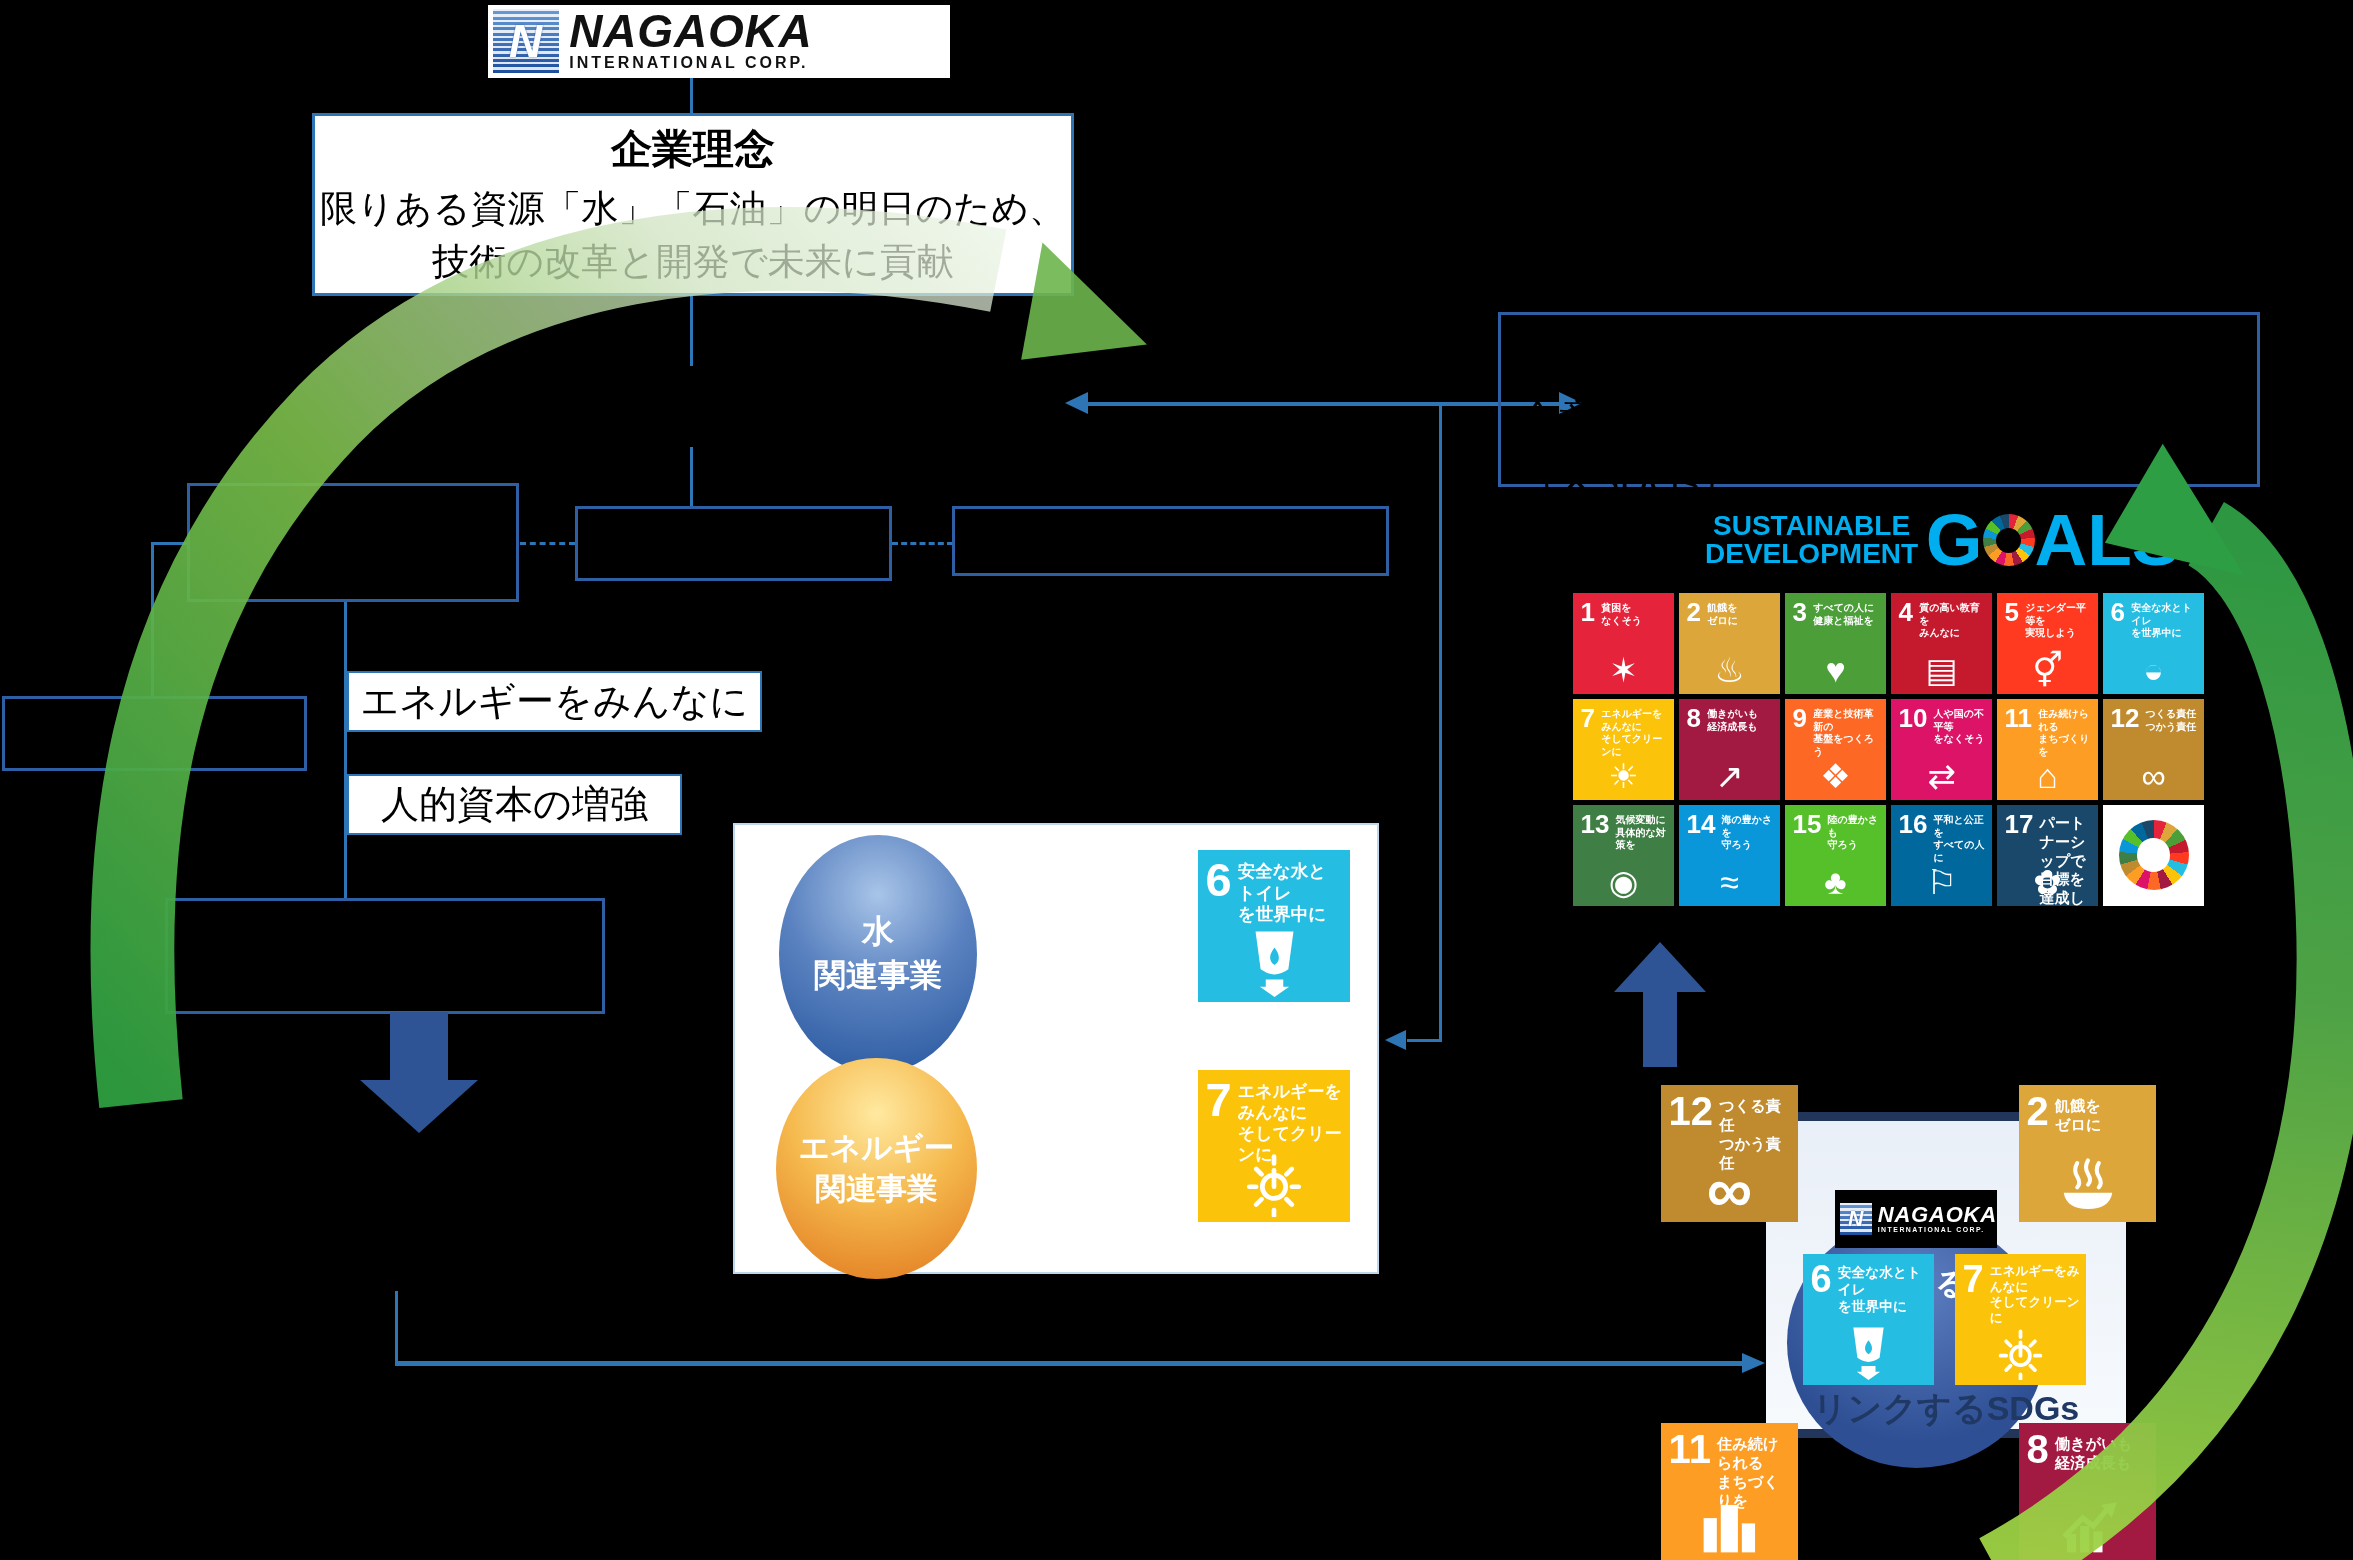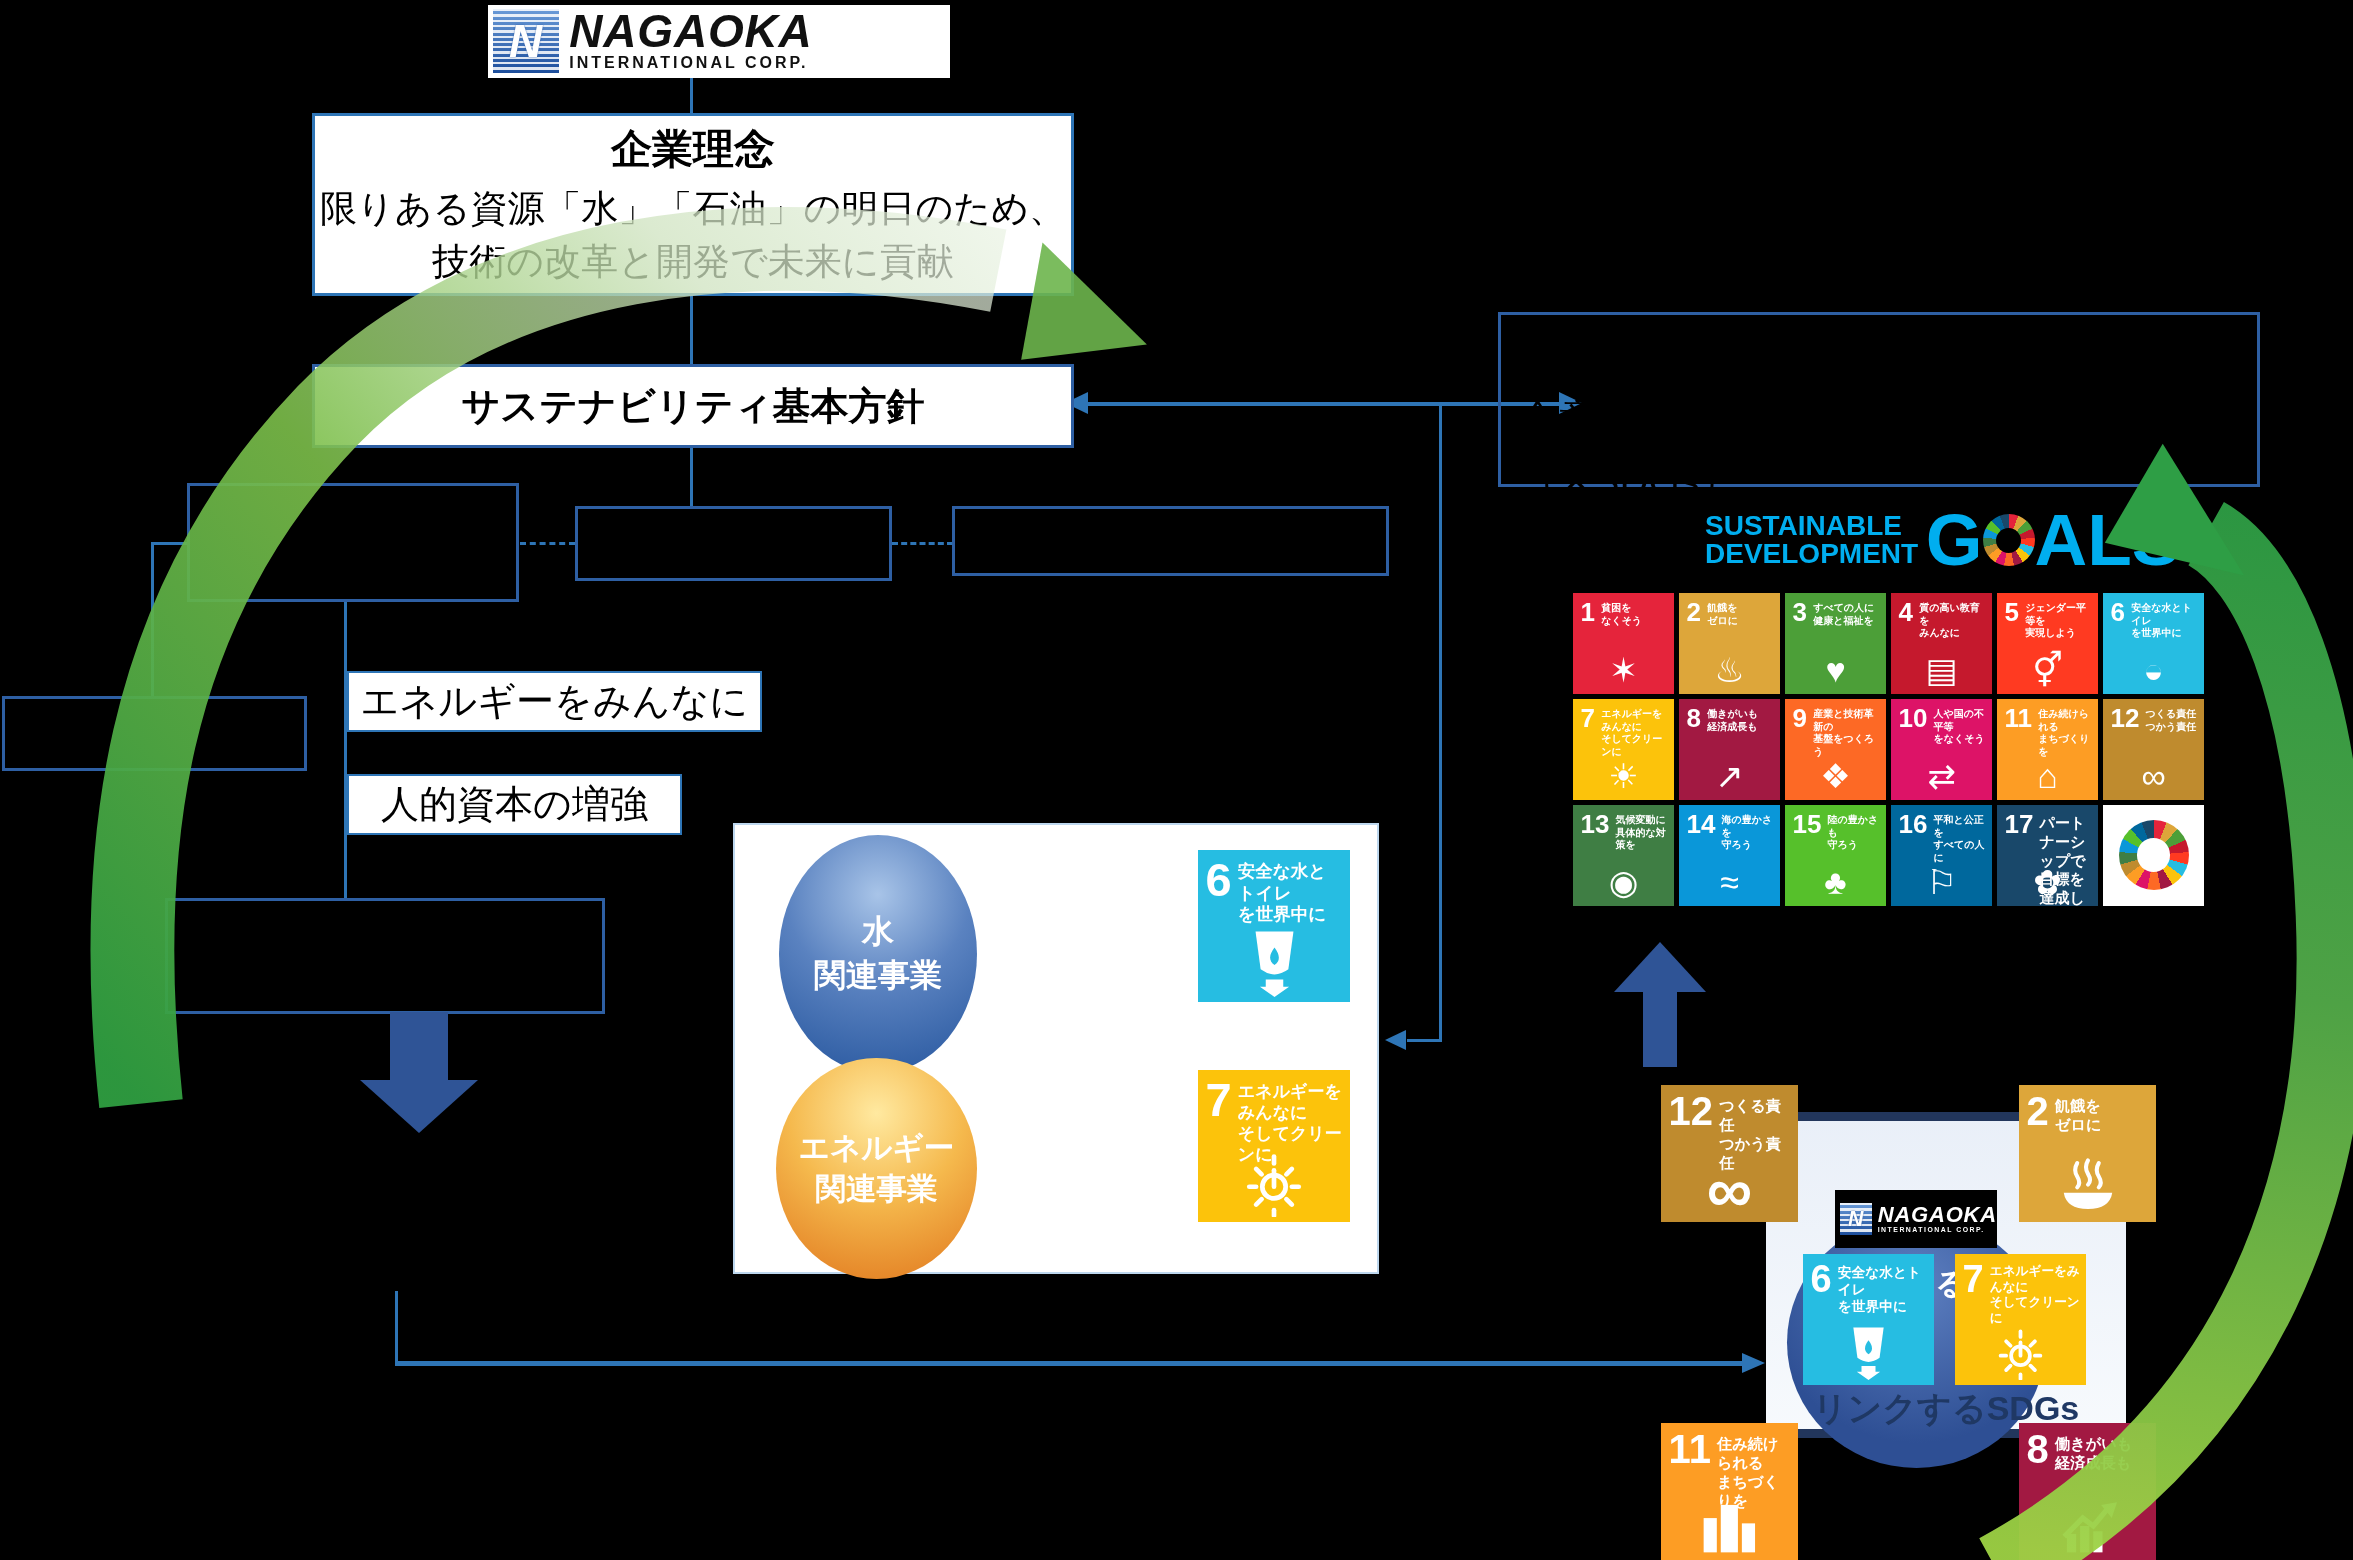--- a/index.html
+++ b/index.html
@@ -75,23 +75,20 @@
       <div class="nagsub" style="font-size:16px;">INTERNATIONAL CORP.</div>
     </div>
   </div>
 
   <div class="box wbox" style="left:312px;top:113px;width:762px;height:183px;border-color:#2E75B6;">
     <span class="blk" style="font-size:41px;font-weight:bold;">企業理念</span>
     <span class="blk" style="font-size:37px;margin-top:7.6px;">限りある資源「水」「石油」の明日のため、</span>
     <span class="blk" style="font-size:37px;margin-top:3px;">技術の改革と開発で未来に貢献</span>
   </div>
 
-  <div class="box wbox" style="left:312px;top:364px;width:762px;height:84px;">
-    <span class="blk" style="font-size:38px;font-weight:bold;">サステナビリティ基本方針</span>
-  </div>
 
   <div class="box tbox" style="left:187px;top:483px;width:332px;height:119px;">
     <span style="font-size:35px;">事業を通じた</span>
     <span style="font-size:35px;">SDGsへの貢献</span>
   </div>
   <div class="box tbox" style="left:575px;top:506px;width:317px;height:75px;">
     <span style="font-size:34px;">CSV経営の実践</span>
   </div>
   <div class="box tbox" style="left:952px;top:506px;width:437px;height:70px;">
     <span style="font-size:35px;">コーポレートガバナンス</span>
@@ -122,21 +119,21 @@
   <div class="ghost" style="left:1158px;top:329px;font-size:52px;">目標の整合</div>
   <div class="ghost" style="left:770px;top:744px;font-size:56px;">事業単位の整合</div>
   <div class="ghost" style="left:1676px;top:114px;font-size:41px;">SDGs（持続可能な開発目標）</div>
 
   <div class="box tbox" style="left:1498px;top:312px;width:762px;height:175px;align-items:flex-start;justify-content:flex-start;padding:13.7px 18.3px;">
     <span style="font-size:40px;text-align:left;">2015年9月の国連総会で採択・</span>
     <span style="font-size:40px;text-align:left;margin-top:7.6px;">合意された国際社会共通の目標</span>
     <span style="font-size:40px;text-align:left;margin-top:7.6px;">（※SDGs）</span>
   </div>
 
-  <div class="abs" style="left:1705px;top:509px;display:flex;align-items:center;gap:7.6px;z-index:7;">
+  <div class="abs" style="left:1705px;top:509px;display:flex;align-items:center;gap:7.6px;z-index:7;text-align:center;">
     <div style="line-height:1;">
       <div style="font-size:28px;font-weight:bold;color:#00AEEF;">SUSTAINABLE</div>
       <div style="font-size:28px;font-weight:bold;color:#00AEEF;">DEVELOPMENT</div>
     </div>
     <div style="display:flex;align-items:center;">
       <span style="font-size:73px;font-weight:bold;color:#00AEEF;line-height:.85;">G</span>
       <span class="wheel" style="--hole:#000;width:52px;height:52px;display:inline-block;"></span>
       <span style="font-size:73px;font-weight:bold;color:#00AEEF;line-height:.85;">ALS</span>
     </div>
   </div>

